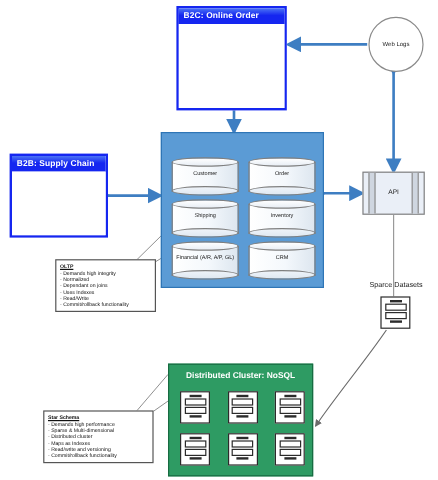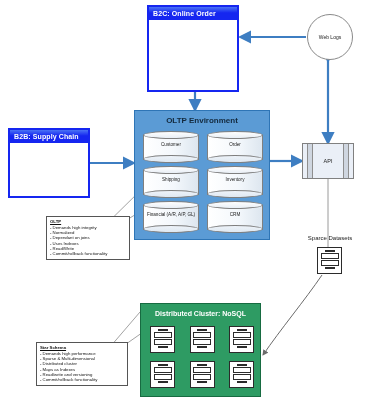--- a/index.html
+++ b/index.html
@@ -173,21 +173,20 @@
     <div class="titlebar">B2C: Online Order</div>
     <div class="winbody"></div>
   </div>
 
   <div class="winbox" id="b2b-box" style="left:8px;top:128px;width:82px;height:70px;">
     <div class="titlebar">B2B: Supply Chain</div>
     <div class="winbody"></div>
   </div>
 
   <div id="oltp-panel">
-    <div id="oltp-title">OLTP Environment</div>
     <div class="dbgrid">
 
       <div class="dbrow">
         <div class="cyl">
           <div class="mid"></div>
           <div class="bot"></div>
           <div class="top"></div>
           <div class="lbl">Customer</div>
         </div>
         <div class="cyl">

